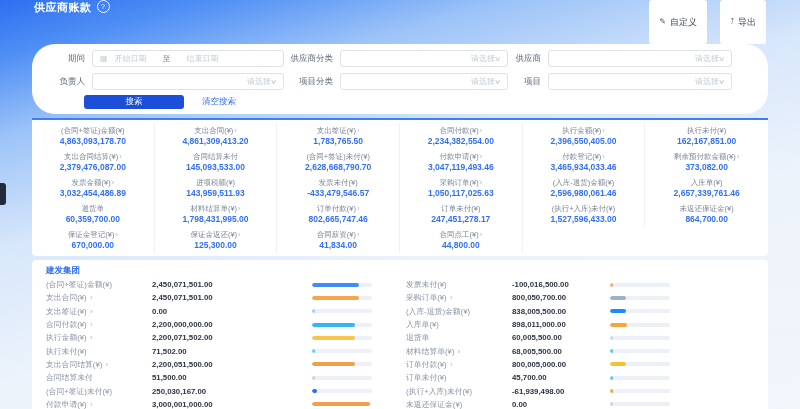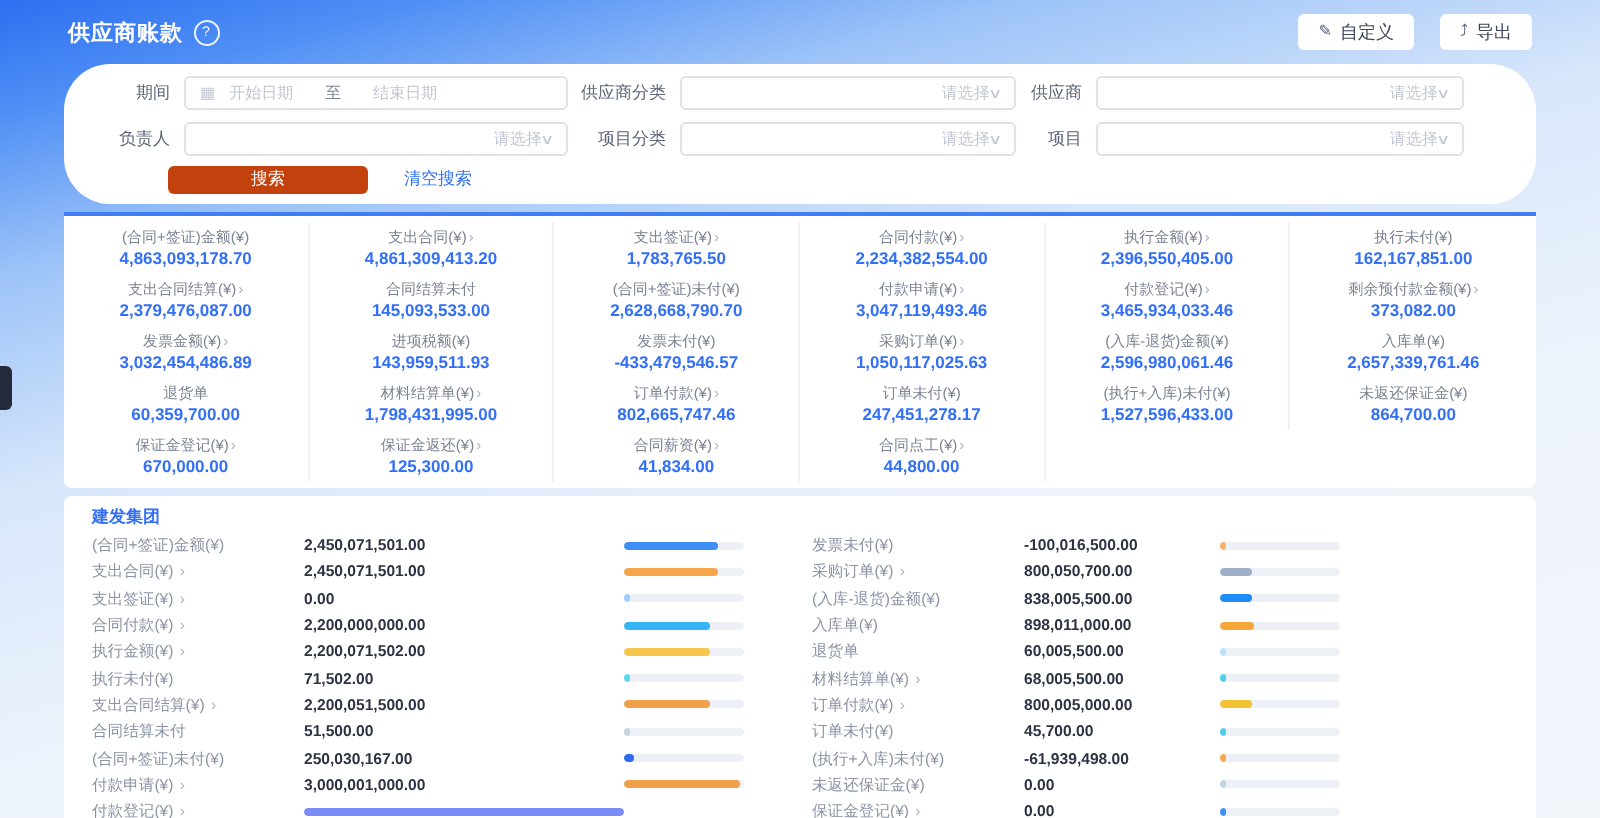--- a/index.html
+++ b/index.html
@@ -1,21 +1,21 @@
 <!DOCTYPE html>
 <html><head>
 <meta charset="utf-8">
 <style>
   html,body{margin:0;padding:0;}
   body{
     width:800px;height:409px;overflow:hidden;position:relative;
     font-family:"Liberation Sans","DejaVu Sans",sans-serif;
     background:linear-gradient(165deg,#2d6ff0 0%,#4e8ef5 9%,#9cc3f8 22%,#d8e7fb 40%,#edf3fb 62%,#f2f5fa 100%);
   }
-  .topbar{display:flex;align-items:center;height:32px;padding:0 34px;}
+  .topbar{display:flex;height:44px;padding:0 34px;}
   .page-title{color:#fff;font-size:11px;font-weight:bold;letter-spacing:.5px;}
   .help{width:11px;height:11px;border:1px solid rgba(255,255,255,.9);border-radius:50%;
     color:#fff;font-size:7px;line-height:11px;text-align:center;margin-left:5px;}
   .topbar-actions{margin-left:auto;display:flex;gap:13px;}
   .tb-btn{display:flex;align-items:center;gap:4px;background:#fff;border:none;border-radius:3px;
     padding:4px 10px;font-size:9px;color:#3c4658;cursor:pointer;line-height:10px;}
   .tb-icon{font-size:8px;color:#55607a;}
 
   .content{padding:0 32px;}
   .panel{background:#fff;border-radius:4px;}
@@ -26,21 +26,21 @@
   .f-label{font-size:8.5px;color:#5c6678;text-align:right;padding-right:7px;white-space:nowrap;}
   .f-field{height:15px;border:1px solid #dde1e8;border-radius:3px;display:flex;align-items:center;
     padding:0 7px;font-size:8px;background:#fff;}
   .f-field.last{margin-right:22px;}
   .ph{color:#c2c8d2;}
   .cal{margin-right:7px;color:#c6ccd6;font-size:8px;line-height:8px;}
   .to{color:#7c8595;margin:0 16px;}
   .select-field{justify-content:flex-end;}
   .chev{color:#c2c8d2;font-size:7px;transform:scaleX(1.4);}
   .filter-actions{margin-top:5px;display:flex;align-items:center;padding-left:38px;}
-  .search-btn{width:100px;height:14px;background:#c2410c;color:#fff;font-size:8.5px;border:none;
+  .search-btn{width:100px;height:14px;background:#1d4ed8;color:#fff;font-size:8.5px;border:none;
     border-radius:3px;display:flex;align-items:center;justify-content:center;cursor:pointer;}
   .clear-link{margin-left:18px;color:#3370f6;font-size:8.5px;cursor:pointer;}
 
   
   .stats-panel{margin-top:4px;border-top:2px solid #3f7ef5;border-radius:0 0 4px 4px;padding:3px 0 3px;}
   #stats-grid{display:grid;grid-template-columns:repeat(6,1fr);}
   .stat-cell{text-align:center;padding:3px 2px 2px;border-right:1px solid #f0f2f7;}
   .stat-cell.lastcol,.stat-cell:nth-child(6n){border-right:none;}
   .stat-label{font-size:7.5px;color:#7b8494;line-height:10px;white-space:nowrap;}
   .arrow{color:#aab3c4;margin-left:1px;}

